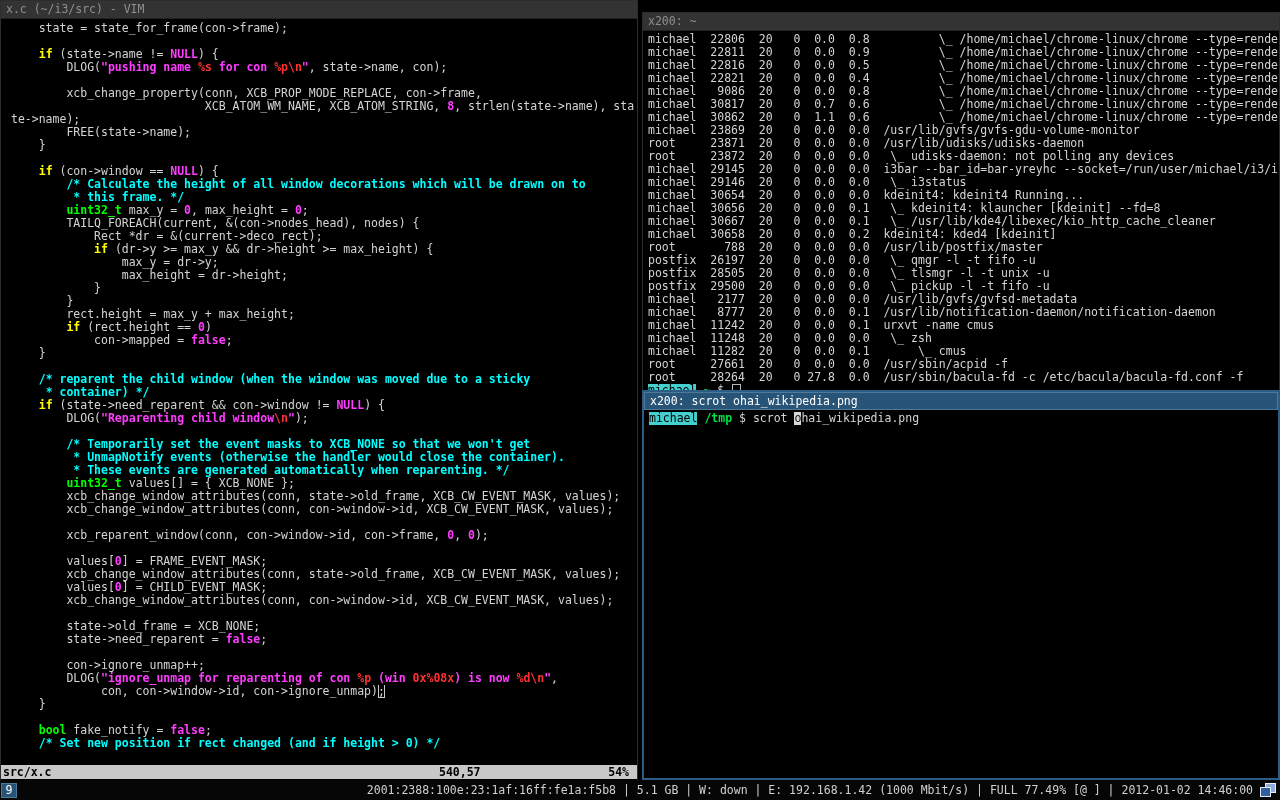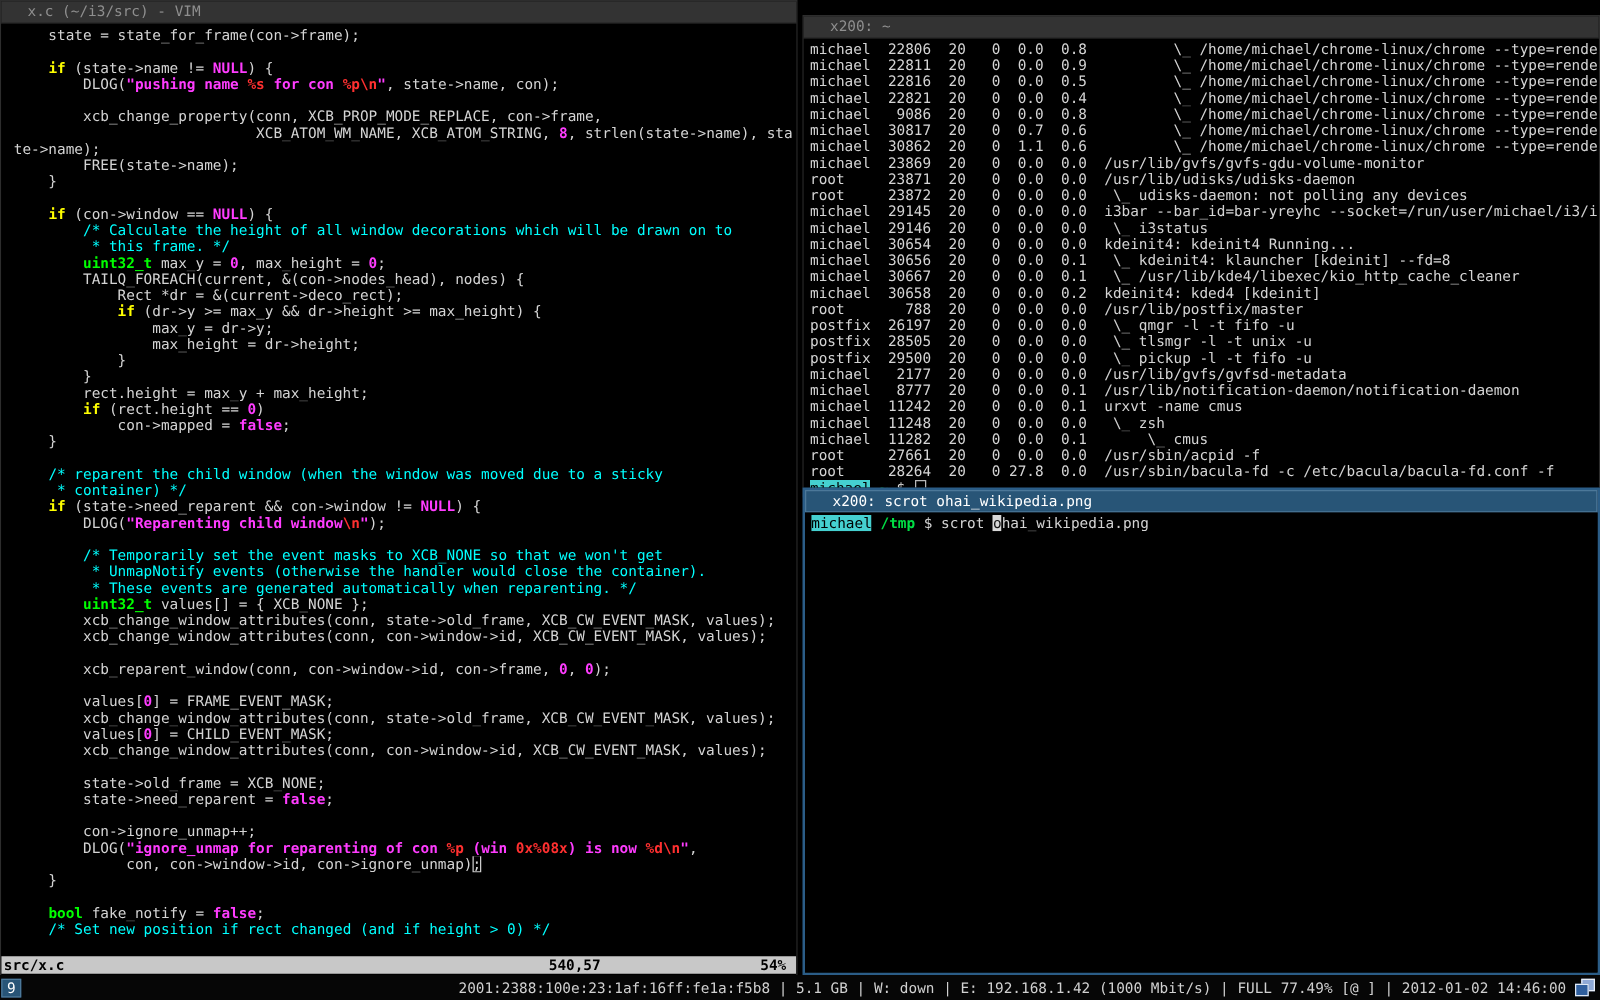--- a/index.html
+++ b/index.html
@@ -1,31 +1,31 @@
 <!DOCTYPE html>
 <html><head>
 <meta charset="utf-8">
 <style>
   html,body{margin:0;padding:0;background:#000;}
   #screen{position:relative;width:1280px;height:800px;background:#000;overflow:hidden;
     font-family:"DejaVu Sans Mono",monospace;font-size:11.5px;line-height:13px;}
   .window{position:absolute;box-sizing:border-box;border:1px solid #2d2d2d;background:#000;}
-  .titlebar{height:18px;box-sizing:border-box;display:flex;align-items:center;padding:0 21px;
+  .titlebar{height:18px;box-sizing:border-box;display:flex;align-items:center;padding:0 5px;
     overflow:hidden;white-space:nowrap;}
   .titlebar.unfocused{background:#333333;color:#8f8f8f;border-bottom:1px solid #222;}
   .titlebar.focused{background:#285577;color:#ffffff;border:1px solid #4c7899;}
   .window.focused{border:2px solid #2b5d87;}
   .content{position:relative;background:#000;color:#d4d4d4;overflow:hidden;}
   .term-line,.code-line{white-space:pre;height:13px;overflow:hidden;}
   #vim-lines{padding:3px 0 0 10px;}
   .k{color:#ffff00;font-weight:bold;}
   .t{color:#00ff00;font-weight:bold;}
   .c{color:#ff3cff;font-weight:bold;}
   .f{color:#ff3030;font-weight:bold;}
-  .m{color:#00ffff;font-weight:normal;text-align:right;}
+  .m{color:#00ffff;font-weight:bold;text-align:right;}
   .d{color:#d4d4d4;}
   .hc{outline:1px solid #cccccc;outline-offset:-1px;}
   .vim-statusline{position:absolute;left:0;right:0;top:746px;height:14px;background:#c8c8c8;
     color:#000;font-weight:bold;display:flex;align-items:flex-end;}
   .vim-statusline .file{flex:1;padding-left:2px;}
   .vim-statusline .pos{width:140px;}
   .vim-statusline .pct{width:50px;text-align:right;padding-right:8px;}
   #proc-lines{padding:2px 0 0 5px;}
   .prompt-line{display:flex;align-items:center;}
   .user-badge{background:#45d0d0;color:#000;}

